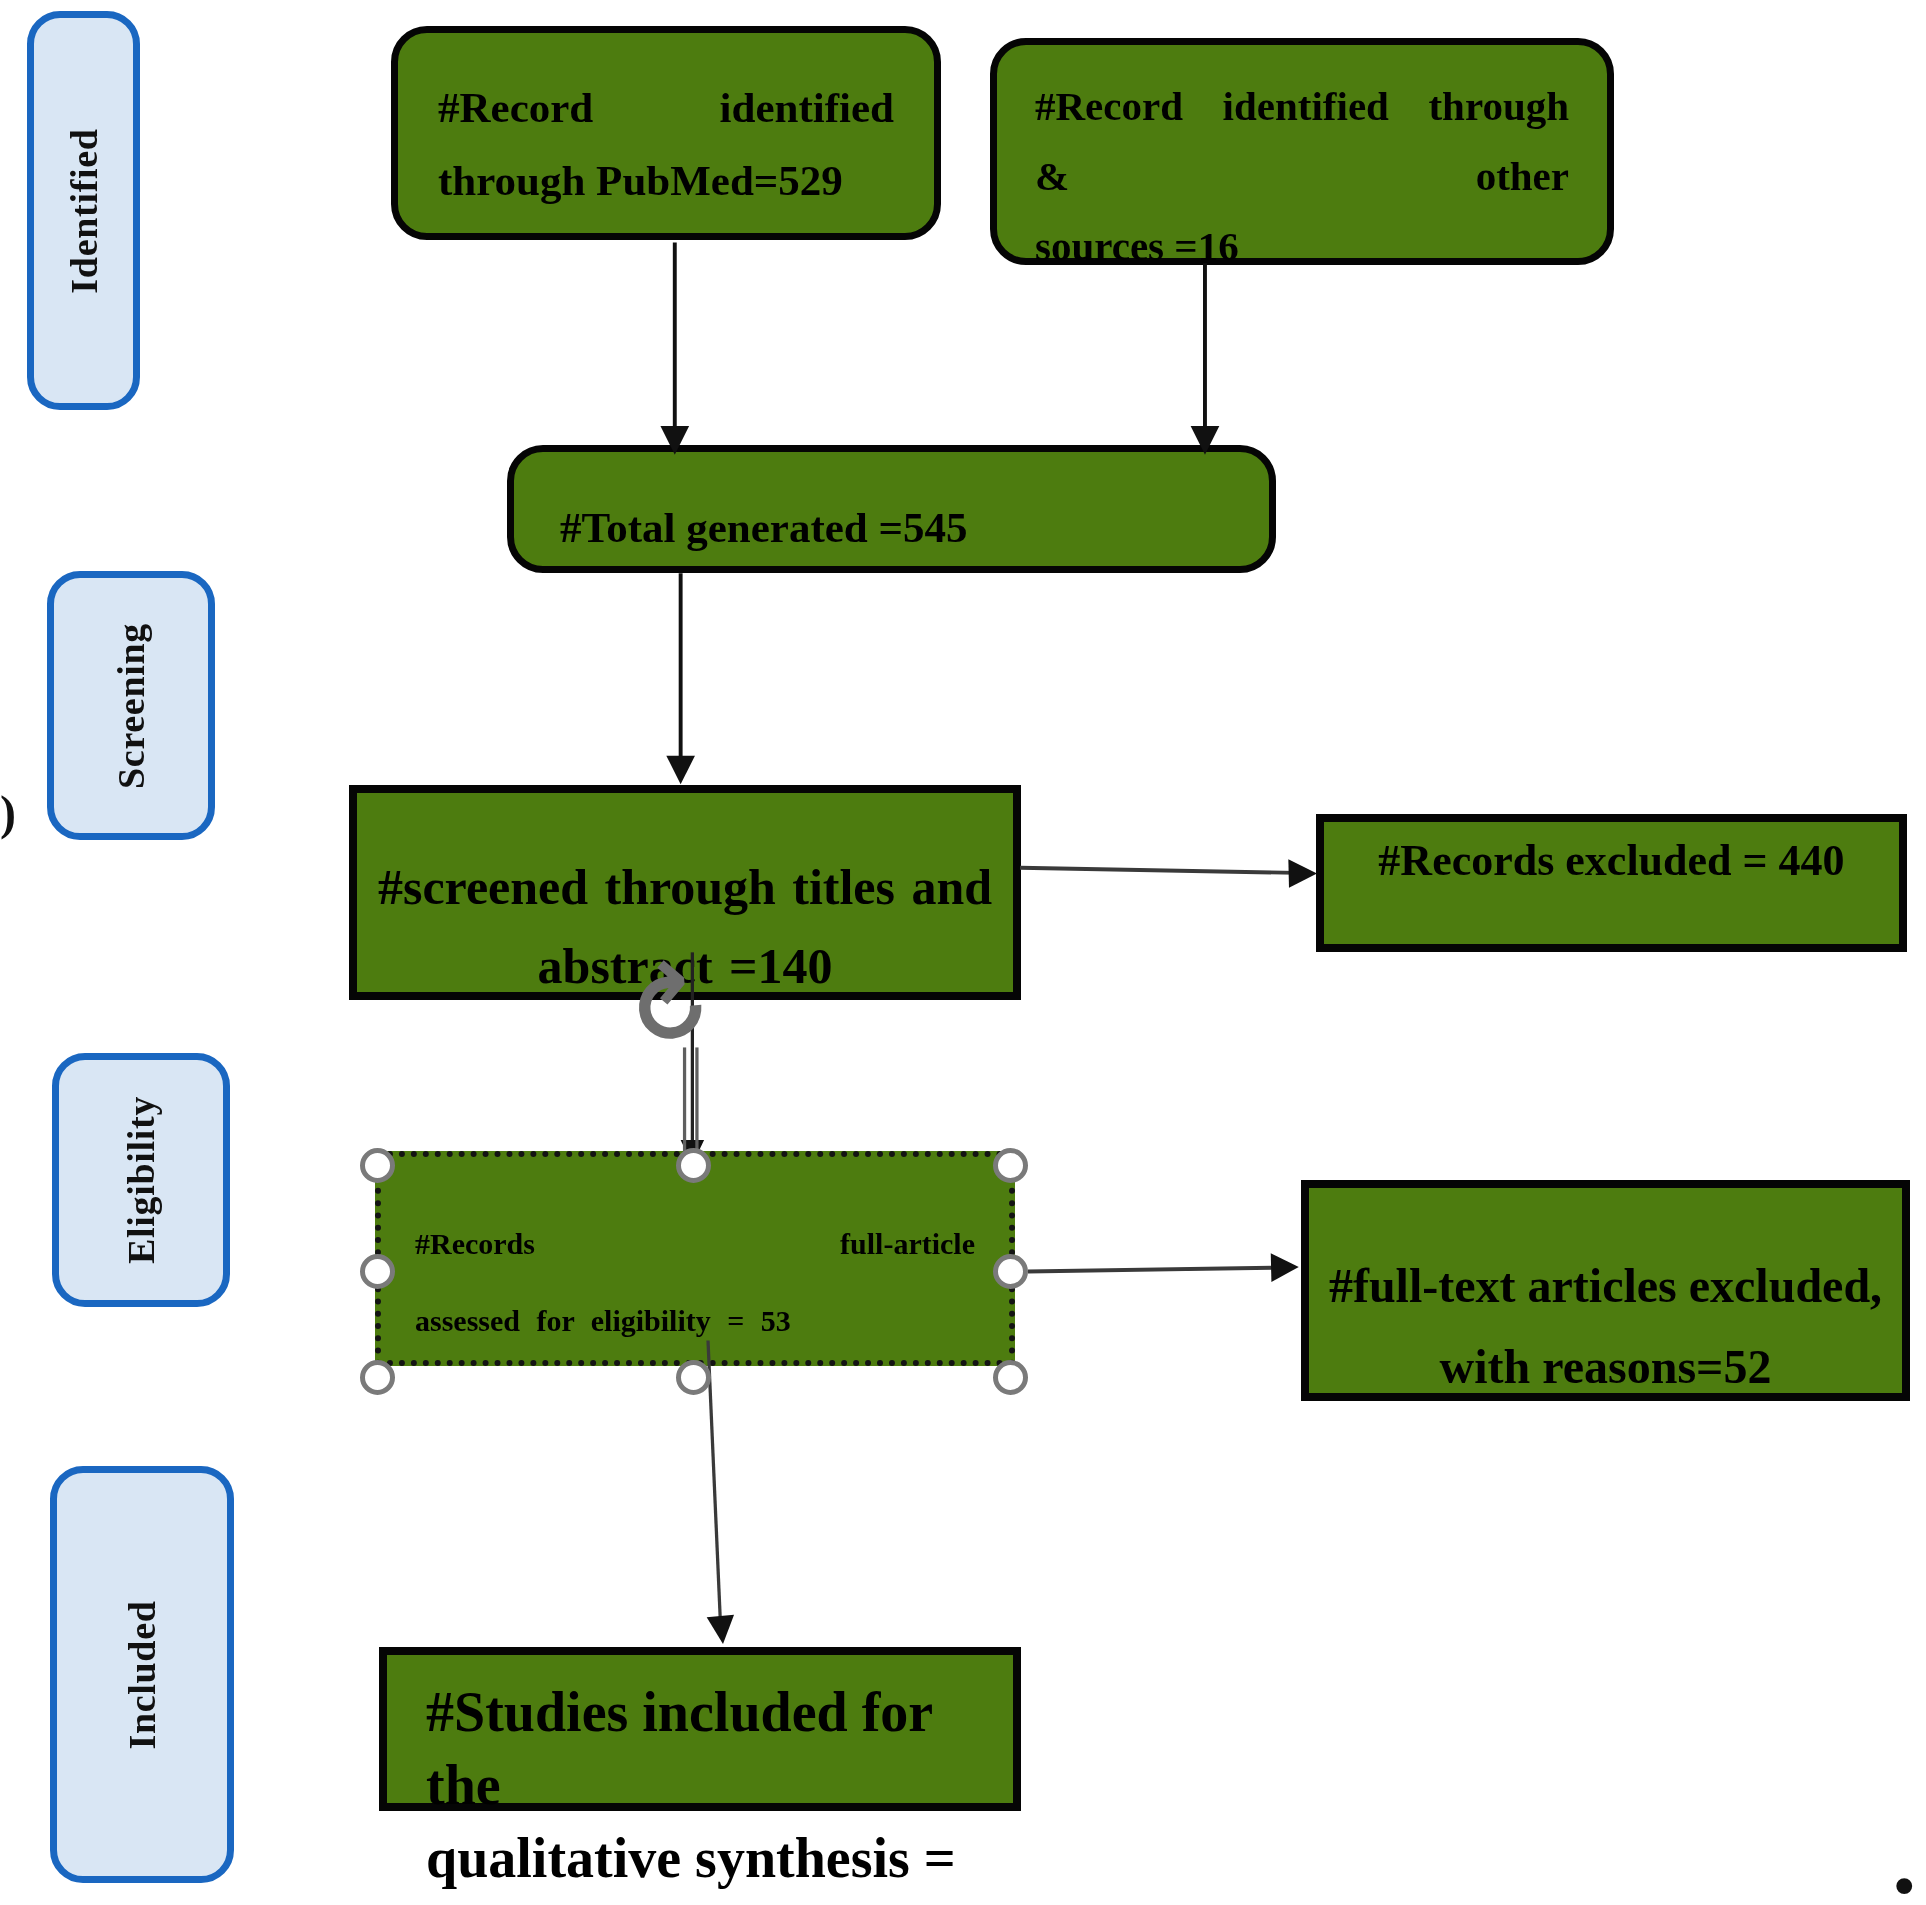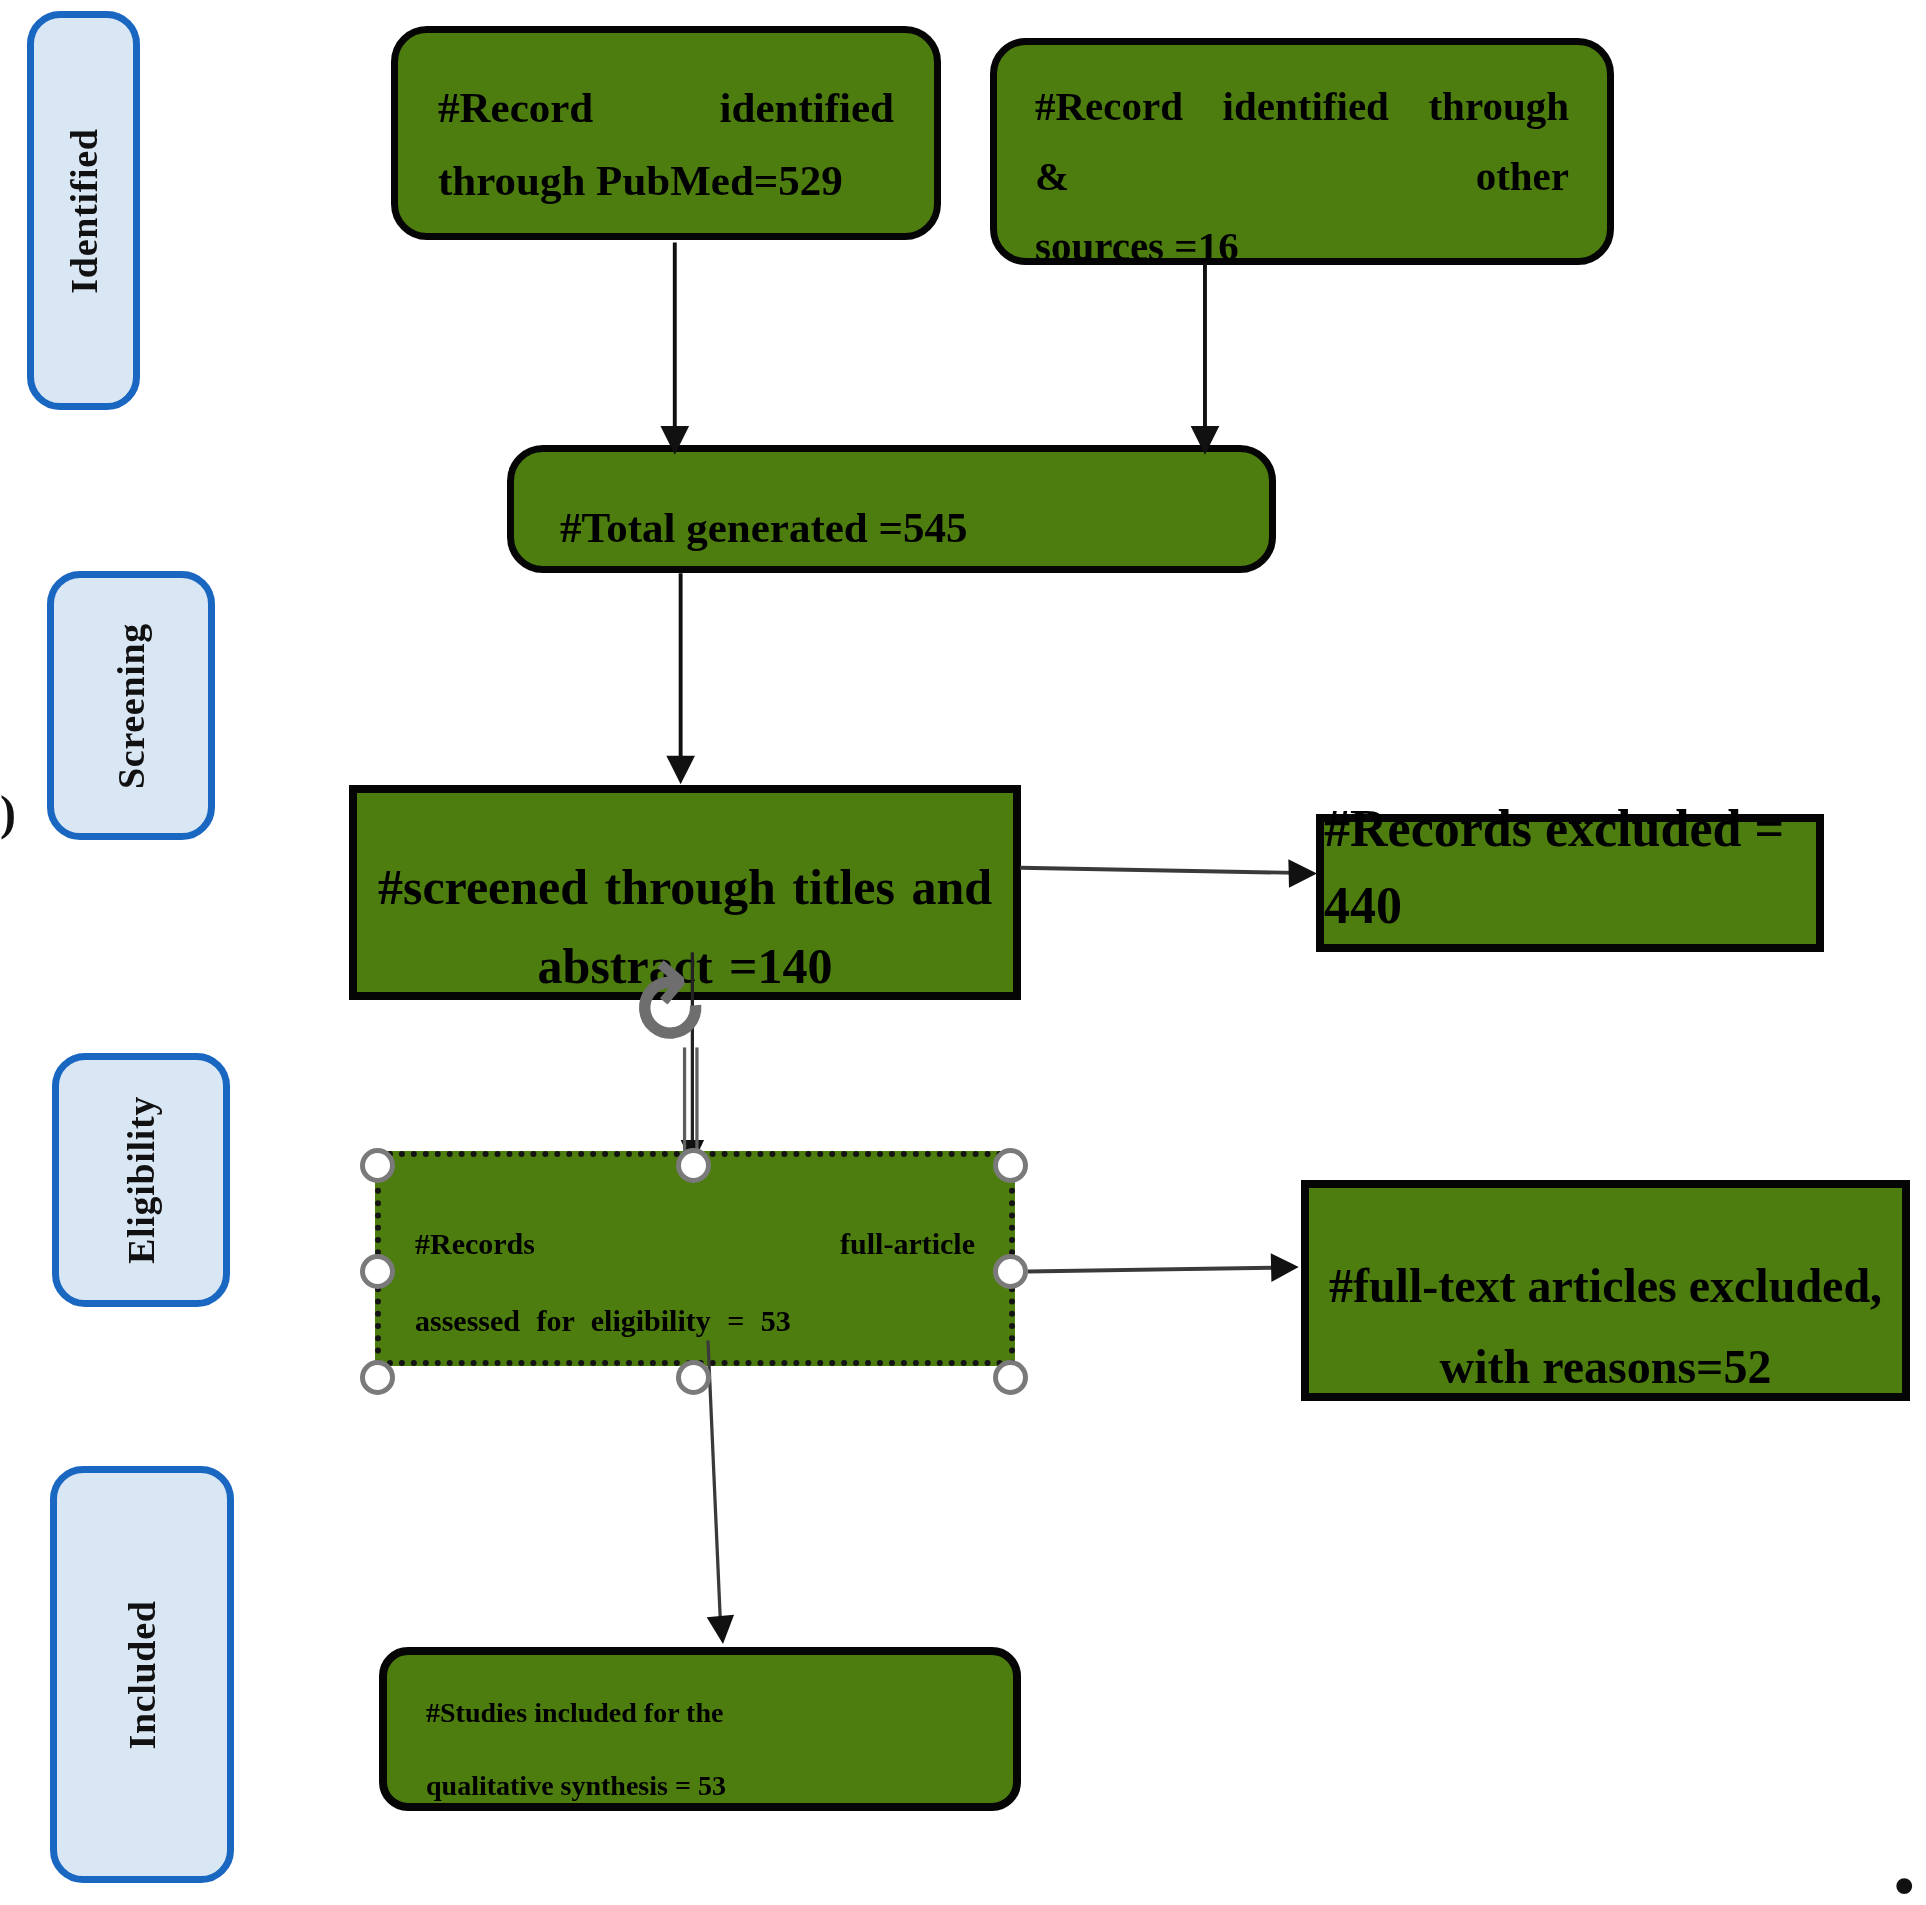--- a/index.html
+++ b/index.html
@@ -77,38 +77,38 @@
 
   <div class="fbox round" style="left:507px;top:445px;width:769px;height:128px;display:flex;align-items:flex-end;padding-left:46px;font-size:43px;">
     <span>#Total generated =545</span>
   </div>
 
   <div class="fbox" style="left:349px;top:785px;width:672px;height:215px;padding-top:55px;font-size:50px;line-height:79px;word-spacing:3.9px;">
     <div class="cline">#screened through titles and</div>
     <div class="cline">abstract =140</div>
   </div>
 
-  <div class="fbox" style="left:1316px;top:814px;width:508px;height:138px;display:flex;align-items:flex-end;justify-content:center;font-size:52px;">
+  <div class="fbox" style="left:1316px;top:814px;width:591px;height:138px;display:flex;align-items:flex-start;justify-content:center;font-size:44px;">
     <span>#Records excluded = 440</span>
   </div>
 
   <div class="fbox sel" style="left:375px;top:1151px;width:640px;height:215px;padding:48px 34px 0 34px;font-size:30px;line-height:77px;">
     <div class="jline">
       <span>#Records</span>
       <span>full-article</span>
     </div>
     <div style="word-spacing:9px;">assessed for eligibility = 53</div>
   </div>
 
   <div class="fbox" style="left:1301px;top:1180px;width:609px;height:221px;padding-top:57px;font-size:48px;line-height:81px;">
     <div class="cline">#full-text articles excluded,</div>
     <div class="cline">with reasons=52</div>
   </div>
 
-  <div class="fbox" style="left:379px;top:1647px;width:642px;height:164px;padding:21px 0 0 39px;font-size:28px;line-height:73px;border-radius:29px;">
+  <div class="fbox" style="left:379px;top:1647px;width:642px;height:164px;padding:21px 0 0 39px;font-size:56px;line-height:73px;">
     <div>#Studies included for the</div>
     <div>qualitative synthesis = 53</div>
   </div>
 
   <svg width="1926" height="1906" viewBox="0 0 2957 2926">
     <g>
       <line x1="1036" y1="372" x2="1036" y2="662" stroke="#111" stroke-width="6"></line>
       <polygon points="1036,698 1014,654 1058,654" fill="#111"></polygon>
     </g>
     <g>

